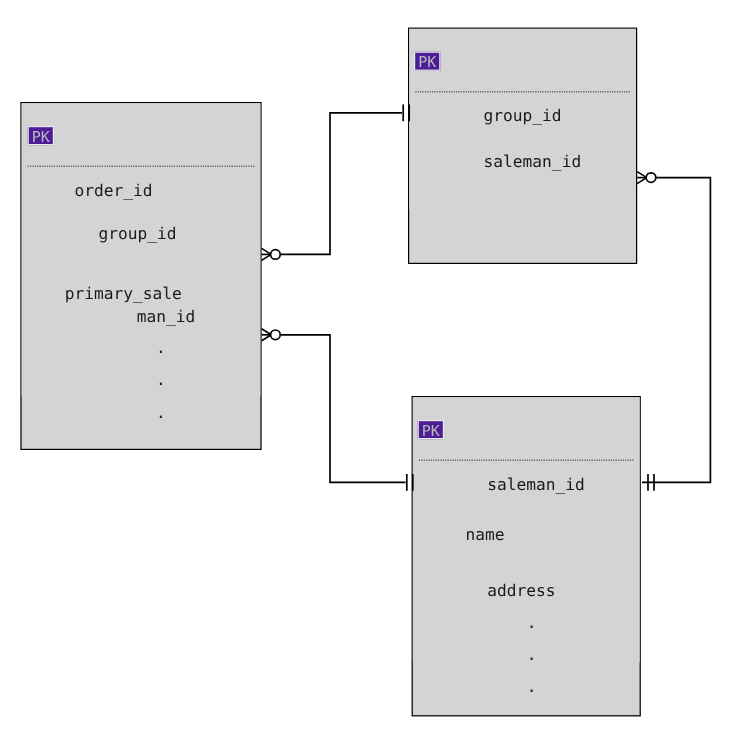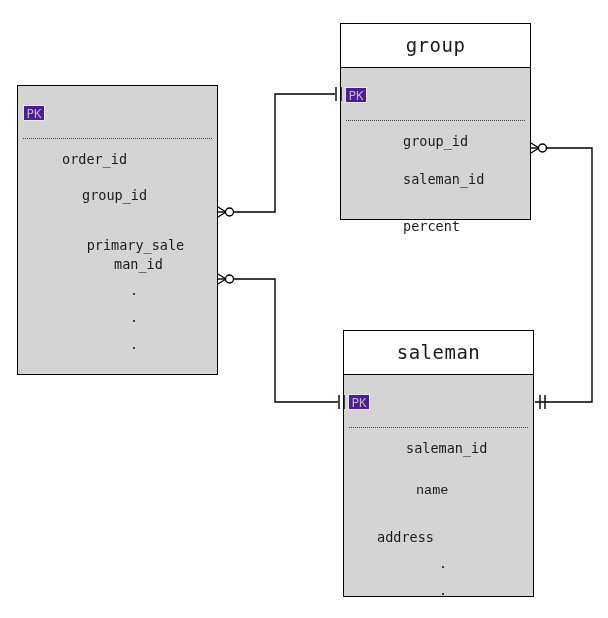--- a/index.html
+++ b/index.html
@@ -106,67 +106,62 @@
     <div class="entity-body" style="height:244px;">
       <div class="attr" style="top:21px;">
         <span class="pk-badge" style="left:5px; top:-2px;">PK</span>
         <span class="attr-name" style="padding-left:44px;">order_id</span>
       </div>
       <div class="divider" style="left:5px; right:5px; top:52px;"></div>
       <div class="attr" style="top:72px;">
         <span class="attr-name" style="padding-left:64px;">group_id</span>
       </div>
       <div class="attr" style="top:122px;">
-        <span class="attr-name" style="padding-left:36px;text-align:center;">primary_sale</span>
+        <span class="attr-name" style="padding-left:36px;">primary_sale</span>
       </div>
       <div class="attr" style="top:141px;">
         <span class="attr-name" style="padding-left:96px;">man_id</span>
       </div>
       <div class="attr" style="top:167px;">
         <span class="attr-name" style="padding-left:112px;">.</span>
       </div>
       <div class="attr" style="top:194px;">
         <span class="attr-name" style="padding-left:112px;">.</span>
       </div>
       <div class="attr" style="top:221px;">
         <span class="attr-name" style="padding-left:112px;">.</span>
       </div>
     </div>
   </div>
 
   <div class="entity" style="left:340px; top:23px; width:191px; height:197px;">
-    <div class="entity-header" style="height:44px;">group</div>
     <div class="entity-body" style="height:151px;">
       <div class="attr" style="top:21px;">
         <span class="pk-badge" style="left:4px; top:-2px;">PK</span>
         <span class="attr-name" style="padding-left:62px;">group_id</span>
       </div>
       <div class="divider" style="left:5px; right:5px; top:52px;"></div>
       <div class="attr" style="top:74px;">
         <span class="attr-name" style="padding-left:62px;">saleman_id</span>
       </div>
-      <div class="attr" style="top:121px;">
-        <span class="attr-name" style="padding-left:62px;">percent</span>
-      </div>
     </div>
   </div>
 
   <div class="entity" style="left:343px; top:330px; width:191px; height:267px;">
-    <div class="entity-header" style="height:44px;">saleman</div>
     <div class="entity-body" style="height:221px;">
       <div class="attr" style="top:21px;">
         <span class="pk-badge" style="left:4px; top:-2px;">PK</span>
         <span class="attr-name" style="padding-left:62px;">saleman_id</span>
       </div>
       <div class="divider" style="left:5px; right:5px; top:52px;"></div>
       <div class="attr" style="top:78px;">
-        <span class="attr-name" style="padding-left:72px;font-family:Liberation Mono, monospace;">name</span>
+        <span class="attr-name" style="padding-left:44px;">name</span>
       </div>
       <div class="attr" style="top:125px;">
-        <span class="attr-name" style="padding-left:33px;">address</span>
+        <span class="attr-name" style="padding-left:62px;">address</span>
       </div>
       <div class="attr" style="top:151px;">
         <span class="attr-name" style="padding-left:95px;">.</span>
       </div>
       <div class="attr" style="top:178px;">
         <span class="attr-name" style="padding-left:95px;">.</span>
       </div>
       <div class="attr" style="top:205px;">
         <span class="attr-name" style="padding-left:95px;">.</span>
       </div>

